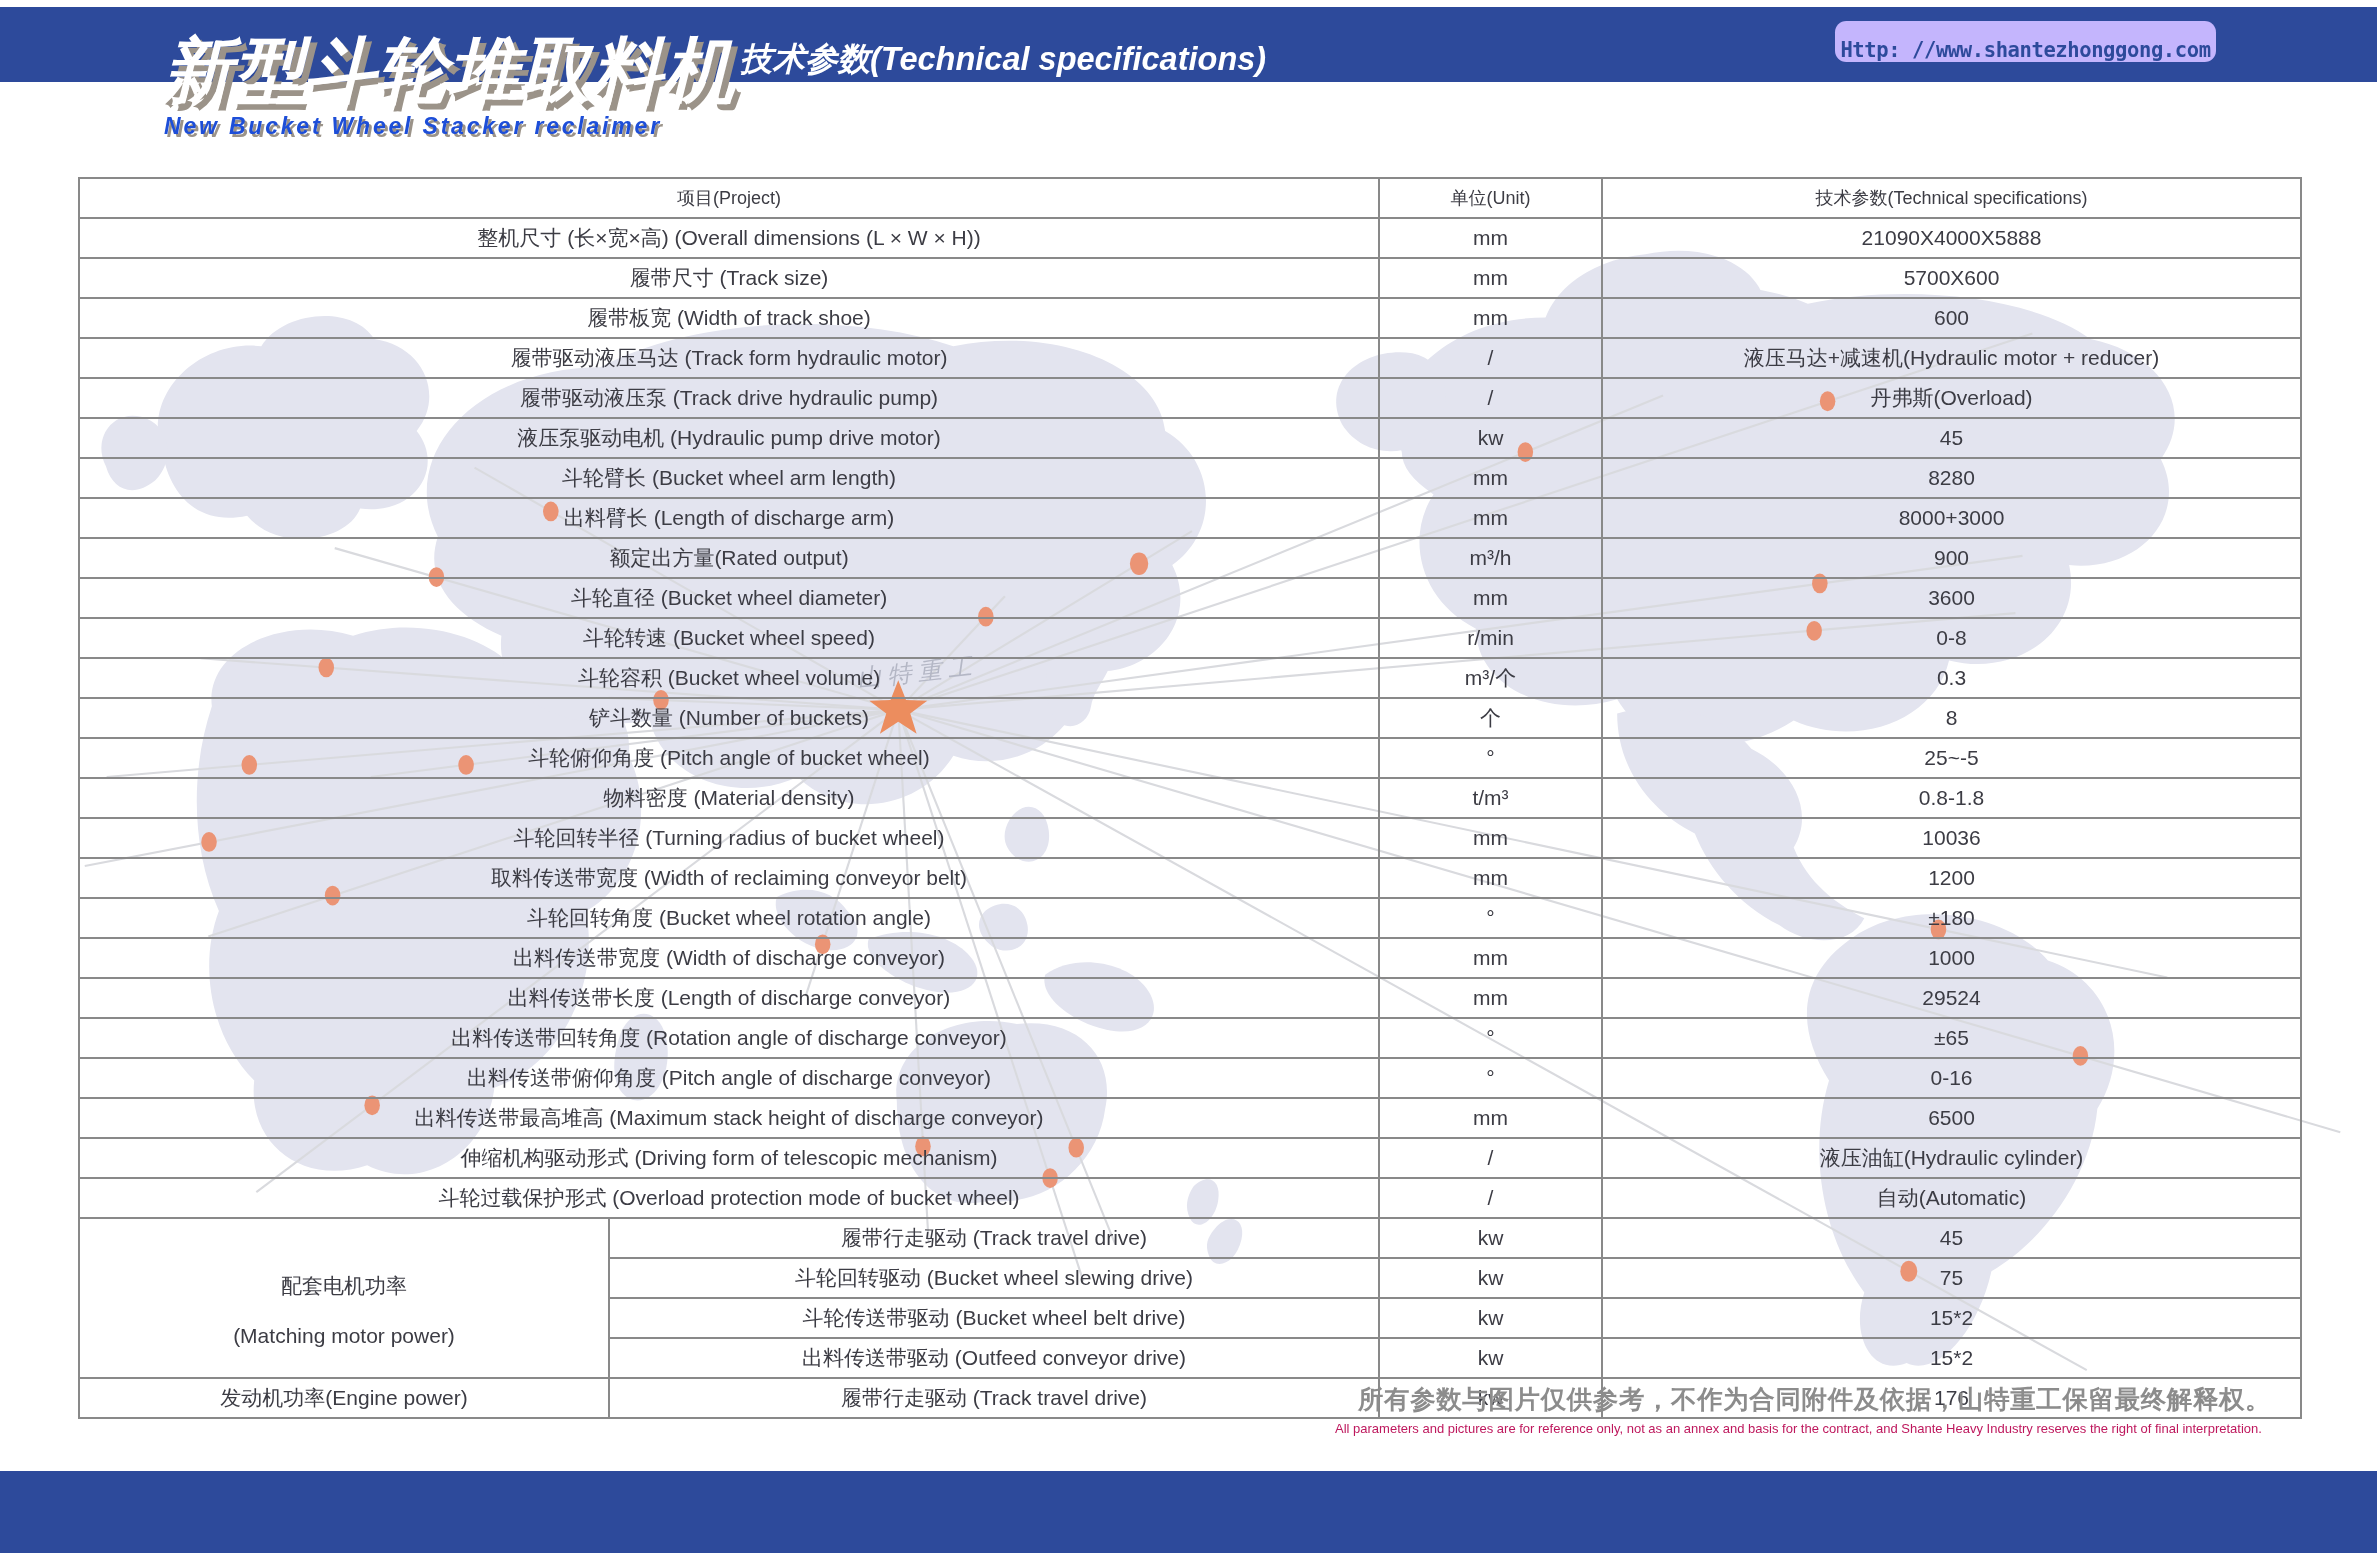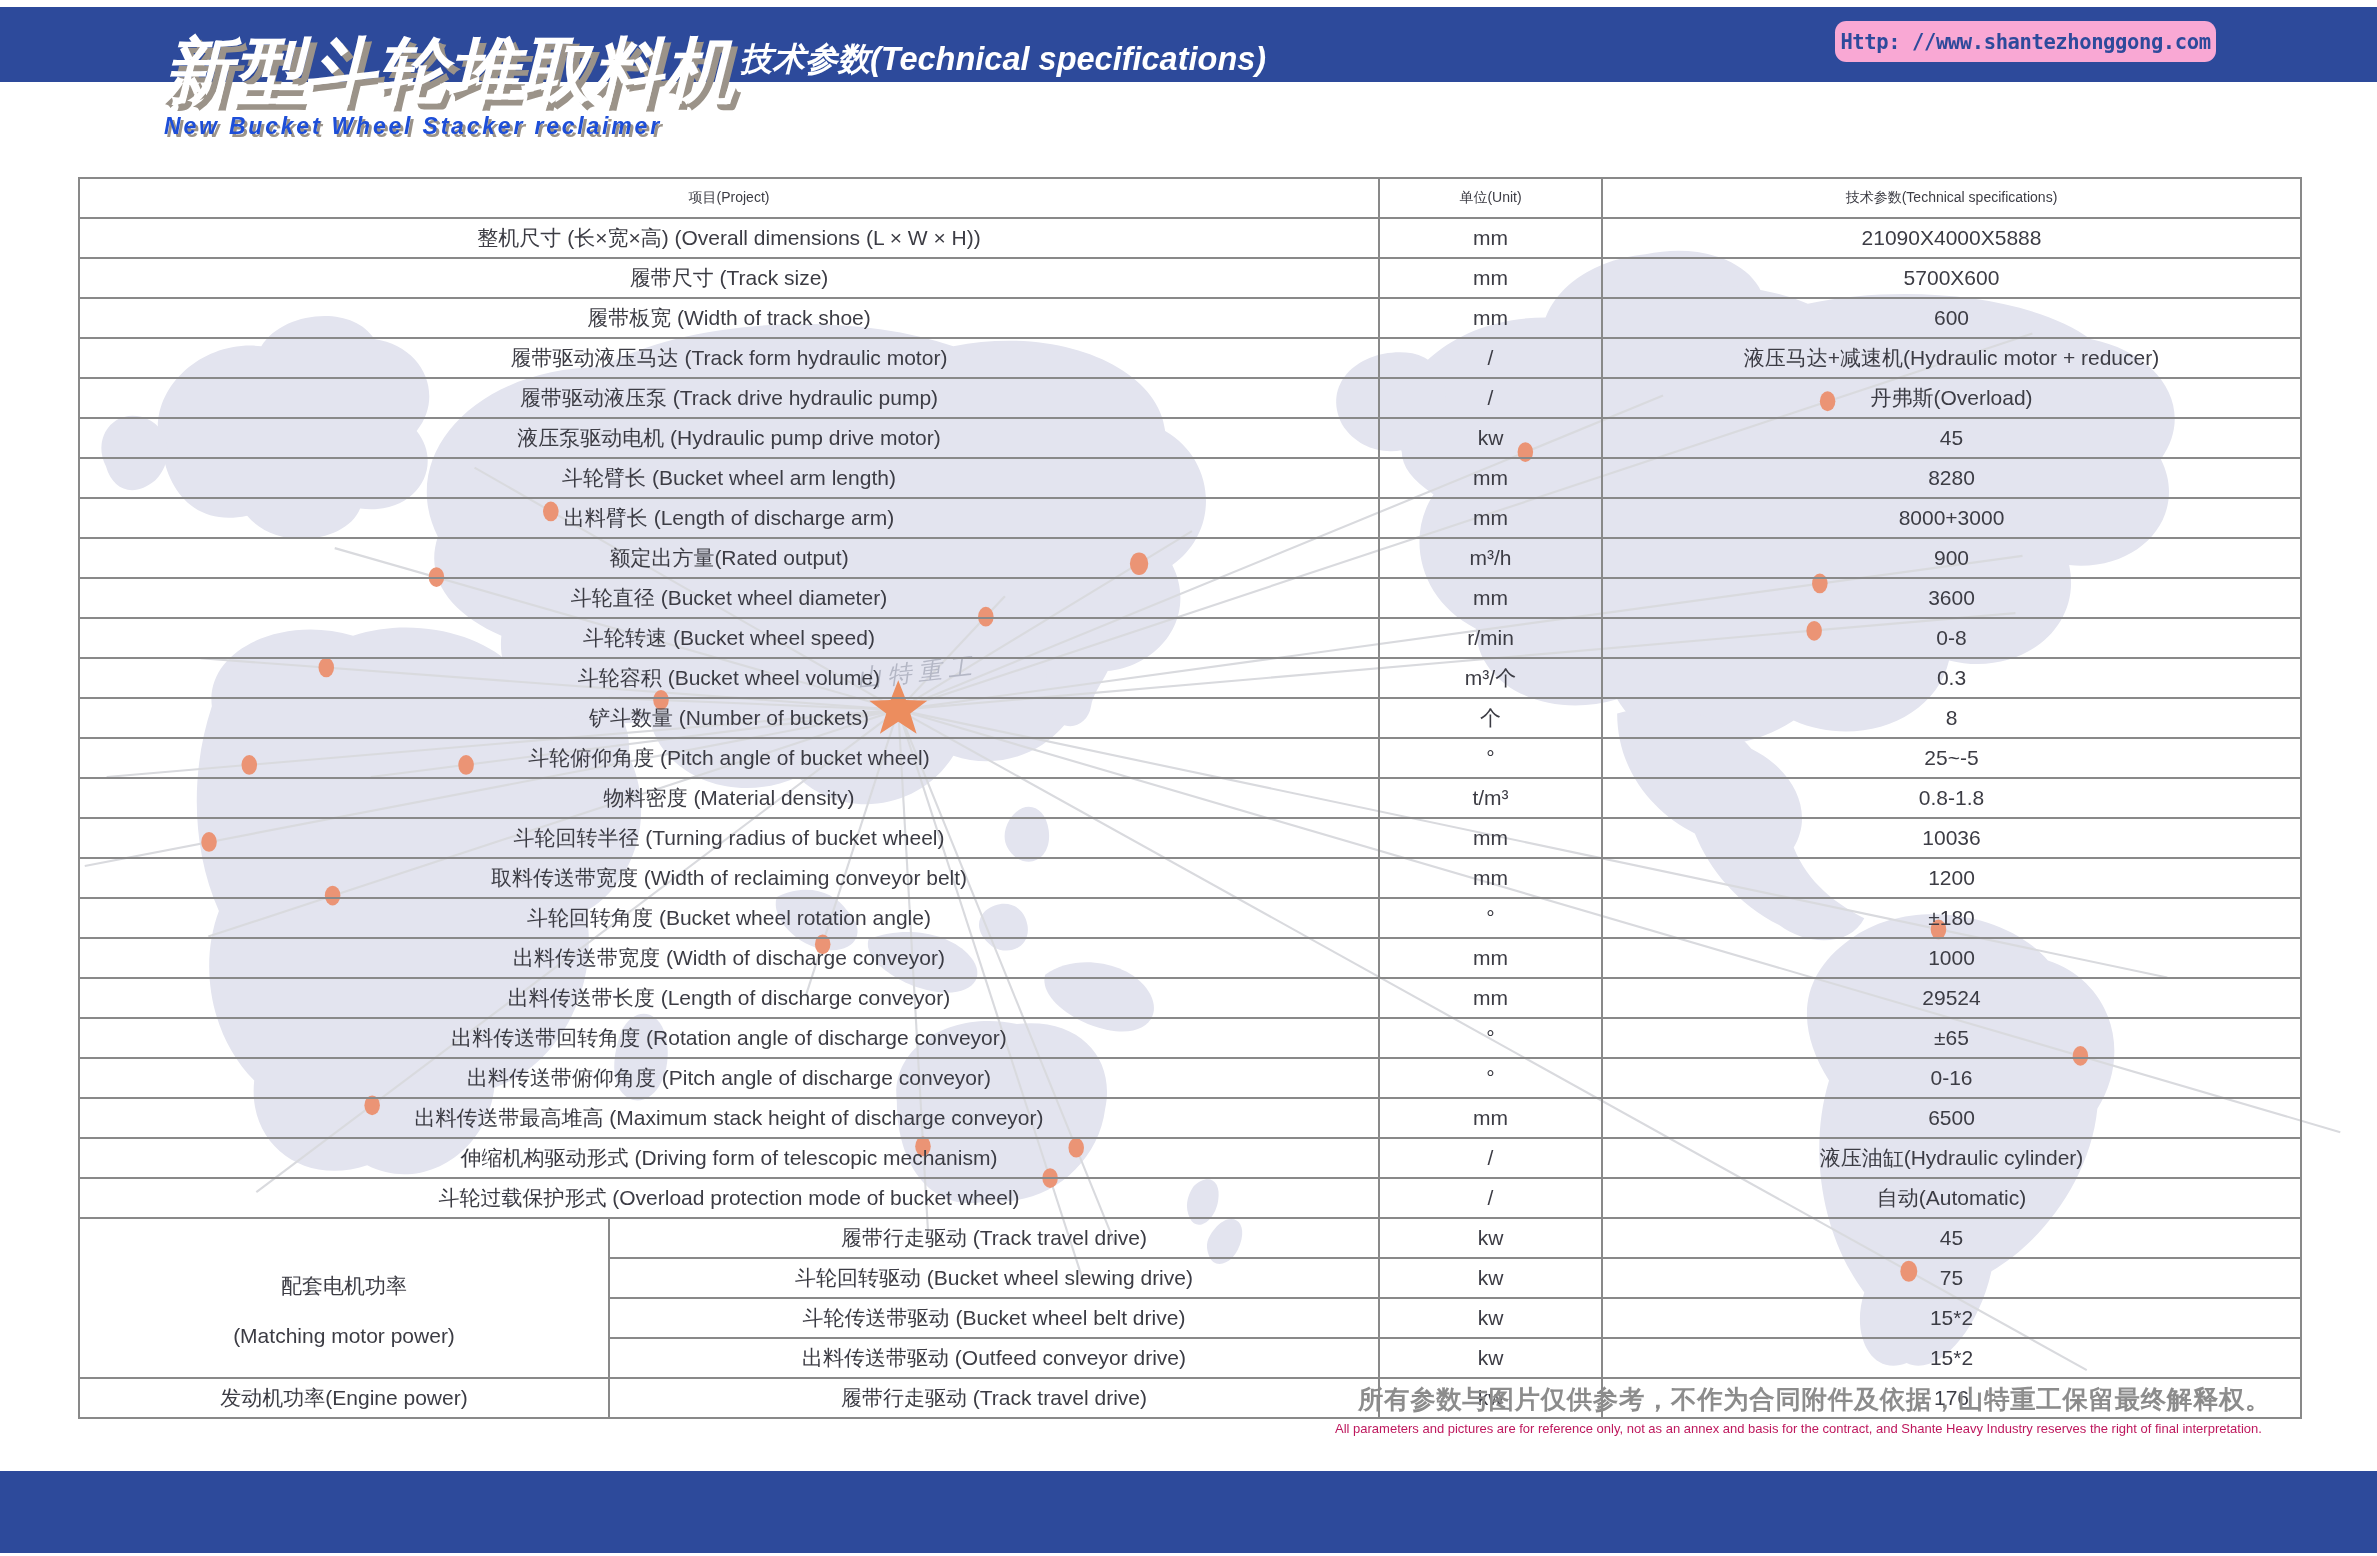--- a/index.html
+++ b/index.html
@@ -28,22 +28,22 @@
     color:#1d4ed8;letter-spacing:2.8px;white-space:nowrap;
     text-shadow:2.8px 2.8px 0 #9b9389;
   }
   .page-title{
     position:absolute;left:740px;top:38px;z-index:3;
     font-size:32.5px;font-weight:bold;font-style:italic;
     color:#ffffff;white-space:nowrap;
   }
   .url-box{
     position:absolute;left:1835px;top:21px;width:381px;height:41px;z-index:3;
-    background:#f9a8d4;border-radius:11.3px;
-    display:flex;align-items:center;justify-content:center;
+    background:#c4b5fd;border-radius:11.3px;
+    display:flex;align-items:flex-end;justify-content:center;
   }
   .url-text{
     font-family:"DejaVu Sans Mono",monospace;
     font-size:20.5px;font-weight:bold;color:#2d4a9b;
     letter-spacing:-0.4px;white-space:nowrap;
   }
   
   .map-svg{position:absolute;left:0;top:0;z-index:0;}
   
   .spec-table{
@@ -51,21 +51,21 @@
     border-collapse:collapse;table-layout:fixed;width:2222px;
   }
   .spec-table th,.spec-table td{
     border:2.1px solid #898989;
     padding:0;height:38px;
     text-align:center;vertical-align:middle;
     font-size:21px;font-weight:normal;color:#3c3c44;
     line-height:1.12;white-space:nowrap;overflow:hidden;
     background:transparent;
   }
-  .spec-table th{font-size:14px;}
+  .spec-table th{font-size:18px;}
   .c-group div{font-size:21px;color:#3c3c44;margin-top:26px;}
   
   .disclaimer{
     position:absolute;left:1335px;top:1383px;width:897px;z-index:2;
     text-align:center;
   }
   .disclaimer-zh{
     font-size:25.4px;font-weight:bold;color:#8c8c8c;letter-spacing:0.7px;white-space:nowrap;margin-left:23px;
   }
   .disclaimer-en{

